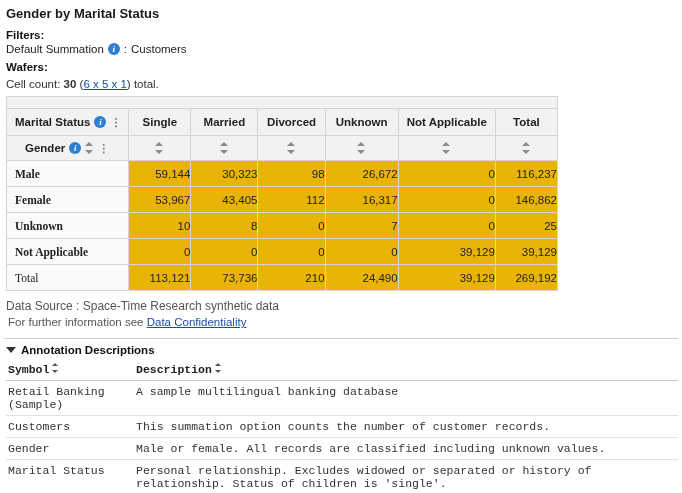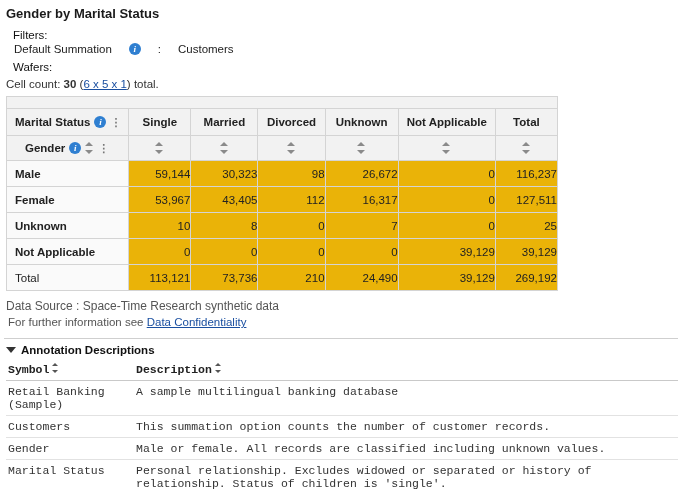--- a/index.html
+++ b/index.html
@@ -21,32 +21,32 @@
     height: 421px;
     padding: 0;
   }
   .title {
     font-size: 13px;
     font-weight: bold;
     color: #1a1a1a;
     padding: 6px 0 4px 6px;
   }
   .section-label {
-    font-weight: normal;
-    font-size: 11.5px;
-    padding: 4px 0 1px 13px;
+    font-weight: bold;
+    font-size: 11.5px;
+    padding: 4px 0 1px 6px;
     color: #111;
   }
   .filter-line {
-    padding: 1px 0 2px 14px;
+    padding: 1px 0 2px 6px;
     font-size: 11.5px;
     color: #222;
     display: flex;
     align-items: center;
-    gap: 17px;
+    gap: 4px;
   }
   .info-icon {
     display: inline-block;
     width: 12px;
     height: 12px;
     border-radius: 50%;
     background: #2f7fd1;
     color: #ffffff;
     font-size: 9px;
     font-weight: bold;
@@ -158,20 +158,21 @@
     text-align: right;
     padding-right: 8px;
     color: #222;
   }
   .body-row td.lbl {
     text-align: left;
     padding-left: 8px;
     padding-right: 12px;
     font-weight: bold;
     background: #fafafa;
+    font-family: Liberation Serif, serif;
   }
   .body-row.total-row td {
     font-weight: normal;
   }
   
   .source {
     padding: 8px 0 0 6px;
     font-size: 12px;
     color: #555;
   }
@@ -320,21 +321,21 @@
           <td>0</td>
           <td>116,237</td>
         </tr>
         <tr class="body-row">
           <td class="lbl">Female</td>
           <td>53,967</td>
           <td>43,405</td>
           <td>112</td>
           <td>16,317</td>
           <td>0</td>
-          <td>127,511</td>
+          <td>146,862</td>
         </tr>
         <tr class="body-row">
           <td class="lbl">Unknown</td>
           <td>10</td>
           <td>8</td>
           <td>0</td>
           <td>7</td>
           <td>0</td>
           <td>25</td>
         </tr>

